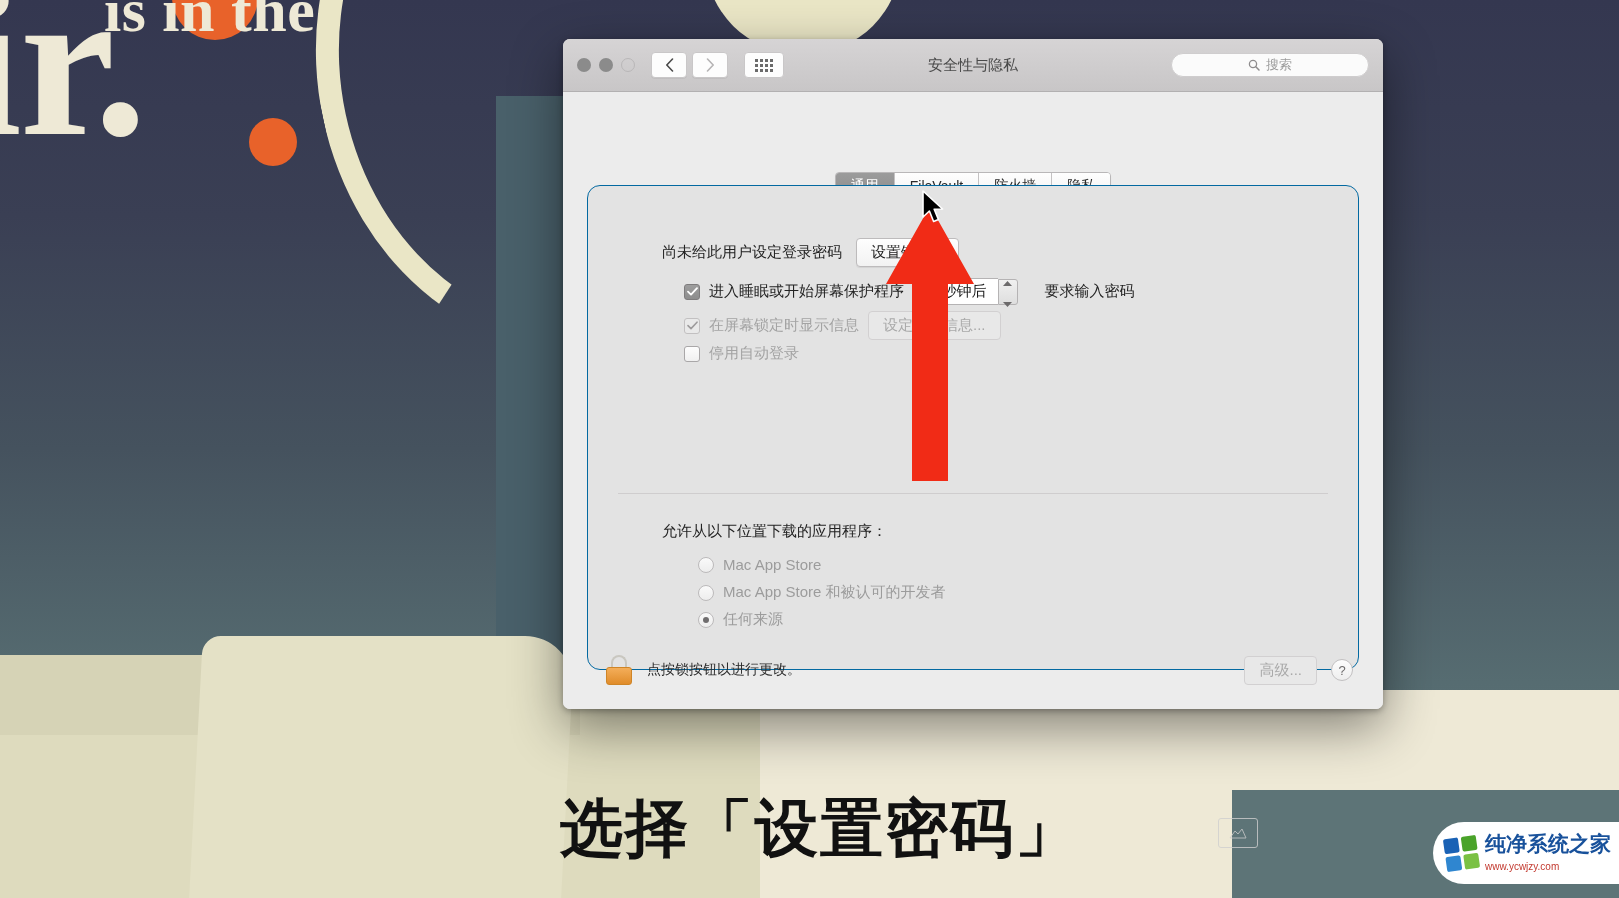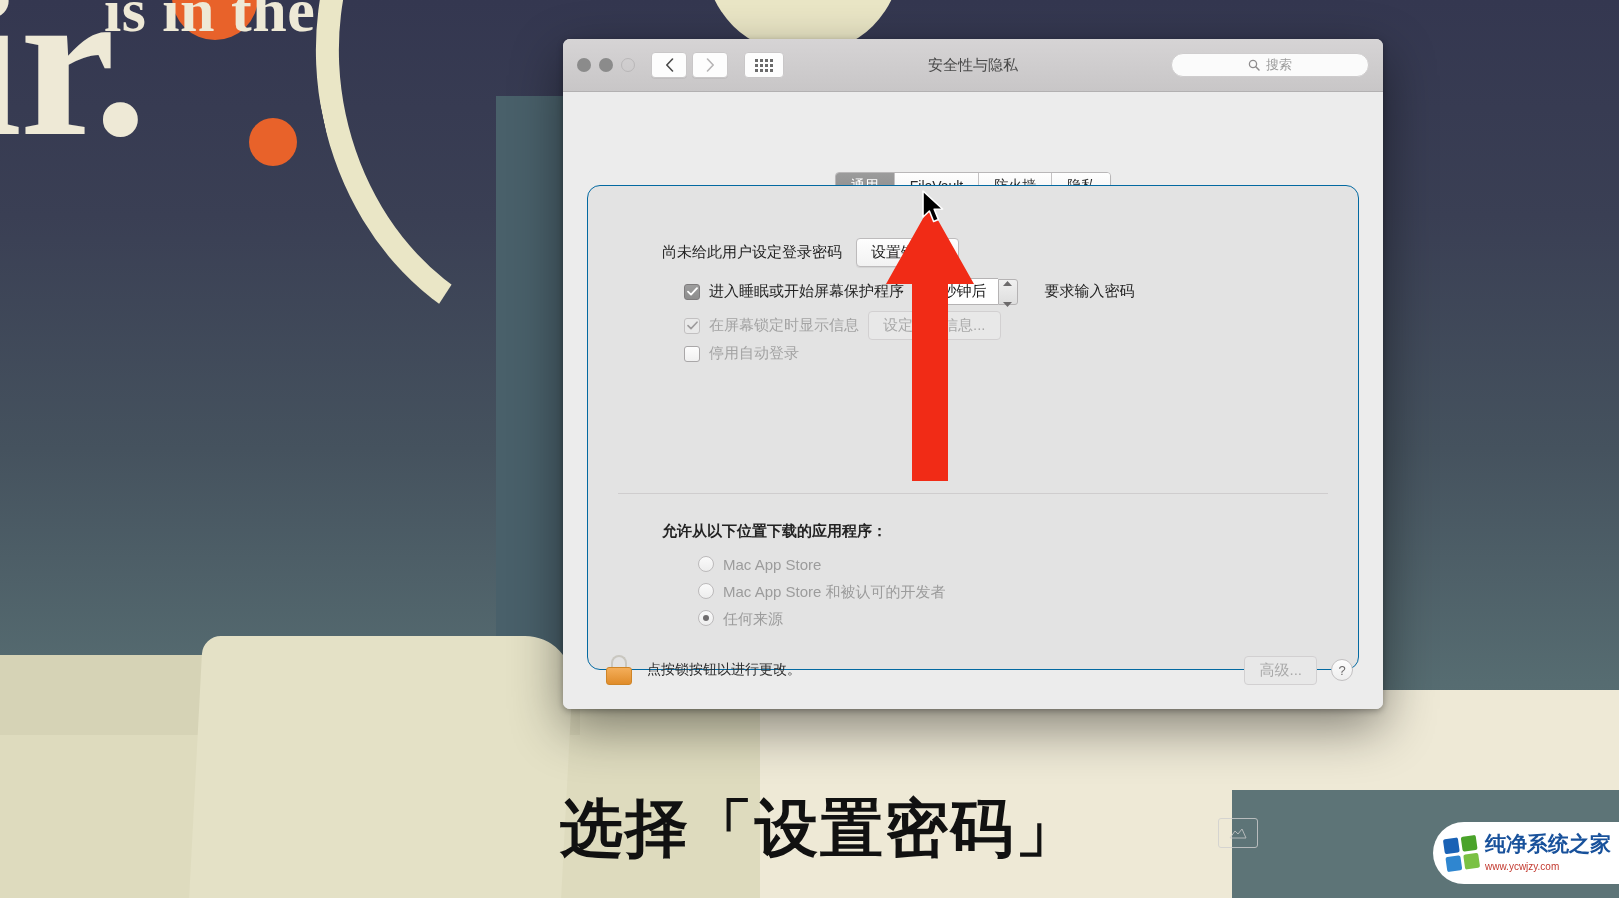--- a/index.html
+++ b/index.html
@@ -286,23 +286,23 @@
 
   .trailing-lbl { font-size: 15px; color: #232323; margin-left: 18px; }
 
   hr.sep {
     position: absolute;
     left: 30px; right: 30px; top: 307px;
     border: none;
     border-top: 1px solid #cfcdce;
   }
 
-  .dl-title { position: absolute; left: 74px; top: 336px; font-size: 15px; color: #232323; font-weight: 700; }
-
-  .rbrow { position: absolute; display: flex; align-items: flex-start; gap: 9px; }
+  .dl-title { position: absolute; left: 74px; top: 336px; font-size: 15px; color: #232323; font-weight: 400; }
+
+  .rbrow { position: absolute; display: flex; align-items: center; gap: 9px; }
   .rbrow-1 { left: 110px; top: 370px; }
   .rbrow-2 { left: 110px; top: 397px; }
   .rbrow-3 { left: 110px; top: 424px; }
 
   .rb {
     width: 16px; height: 16px; border-radius: 50%;
     border: 1px solid #bcbabb;
     background: linear-gradient(180deg,#fafafa,#ededed);
     display: flex; align-items: center; justify-content: center;
     flex: none;

